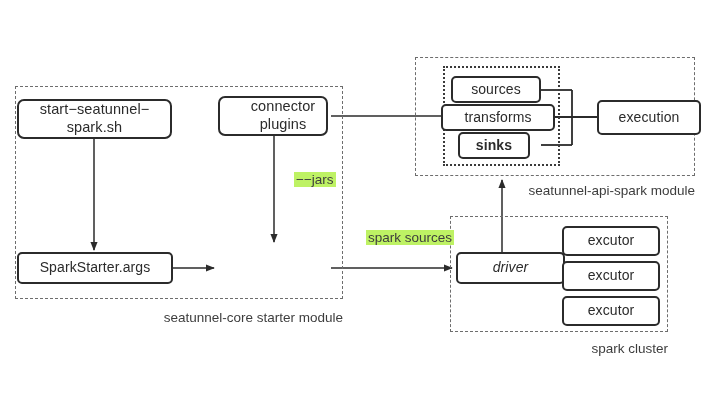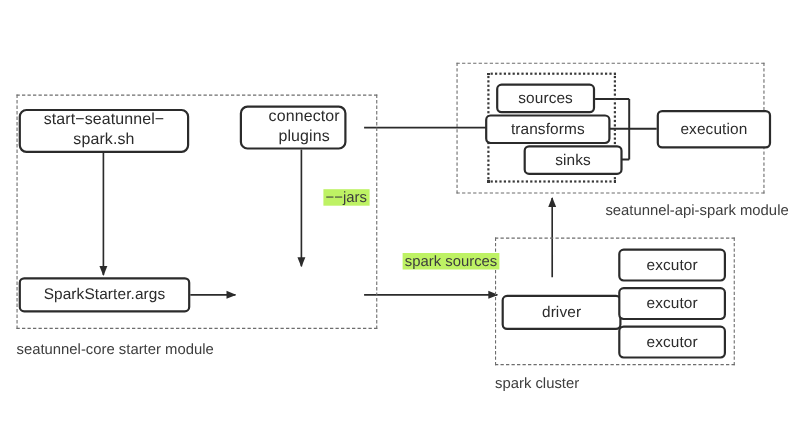--- a/index.html
+++ b/index.html
@@ -57,21 +57,21 @@
   .node.small {
     font-size: 14px;
     border-width: 2px;
     border-radius: 5px;
   }
   .caption {
     position: absolute;
     color: #3d3d3d;
     font-size: 13.5px;
     white-space: nowrap;
-    text-align: left;
+    text-align: right;
   }
   .edge-label {
     position: absolute;
     color: #3d3d3d;
     font-size: 13.5px;
     white-space: nowrap;
     background: #bef264;
     padding: 0 2px;
     margin-left: 13px;
   }
@@ -110,45 +110,45 @@
       <path d="M 572 90  L 572 145"></path>
     </g>
   </svg>
 
   <div class="group-dashed" style="left:15px; top:86px; width:328px; height:213px;"></div>
   <div class="caption" style="left:15px; top:310px; width:328px;">seatunnel-core starter module</div>
 
   <div class="node" style="left:17px; top:99px; width:155px; height:40px;">start−seatunnel−
 spark.sh</div>
 
-  <div class="node" style="left:218px; top:96px; width:97px; height:40px;padding-left:20px;">connector
+  <div class="node" style="left:218px; top:96px; width:110px; height:40px;padding-left:20px;">connector
 plugins</div>
 
   <div class="node small" style="left:17px; top:252px; width:156px; height:32px;">SparkStarter.args</div>
 
 
   <div class="edge-label" style="left:281px; top:172px;">−−jars</div>
 
   <div class="group-dashed" style="left:415px; top:57px; width:280px; height:119px;"></div>
-  <div class="caption" style="left:437px; top:183px; width:280px; text-align:right;">seatunnel-api-spark module</div>
+  <div class="caption" style="left:415px; top:183px; width:280px; ">seatunnel-api-spark module</div>
 
   <div class="group-dotted" style="left:443px; top:66px; width:117px; height:100px;"></div>
 
   <div class="node small" style="left:451px; top:76px; width:90px; height:27px;">sources</div>
 
   <div class="node small" style="left:441px; top:104px; width:114px; height:27px;">transforms</div>
 
-  <div class="node small" style="left:476px; top:132px; width:90px; height:27px;">sinks</div>
+  <div class="node small" style="left:458px; top:132px; width:72px; height:27px;font-weight:bold;">sinks</div>
 
   <div class="node small" style="left:597px; top:100px; width:104px; height:35px;">execution</div>
 
   <div class="group-dashed" style="left:450px; top:216px; width:218px; height:116px;"></div>
   <div class="caption" style="left:450px; top:341px; width:218px;">spark cluster</div>
 
-  <div class="node small" style="left:456px; top:268px; width:109px; height:32px;">driver</div>
+  <div class="node small" style="left:456px; top:252px; width:109px; height:32px;font-style:italic;">driver</div>
 
   <div class="node small" style="left:562px; top:226px; width:98px; height:30px;">excutor</div>
 
   <div class="node small" style="left:562px; top:261px; width:98px; height:30px;">excutor</div>
 
   <div class="node small" style="left:562px; top:296px; width:98px; height:30px;">excutor</div>
 
   <div class="edge-label" style="left:353px; top:230px;">spark sources</div>
 
 </div>

